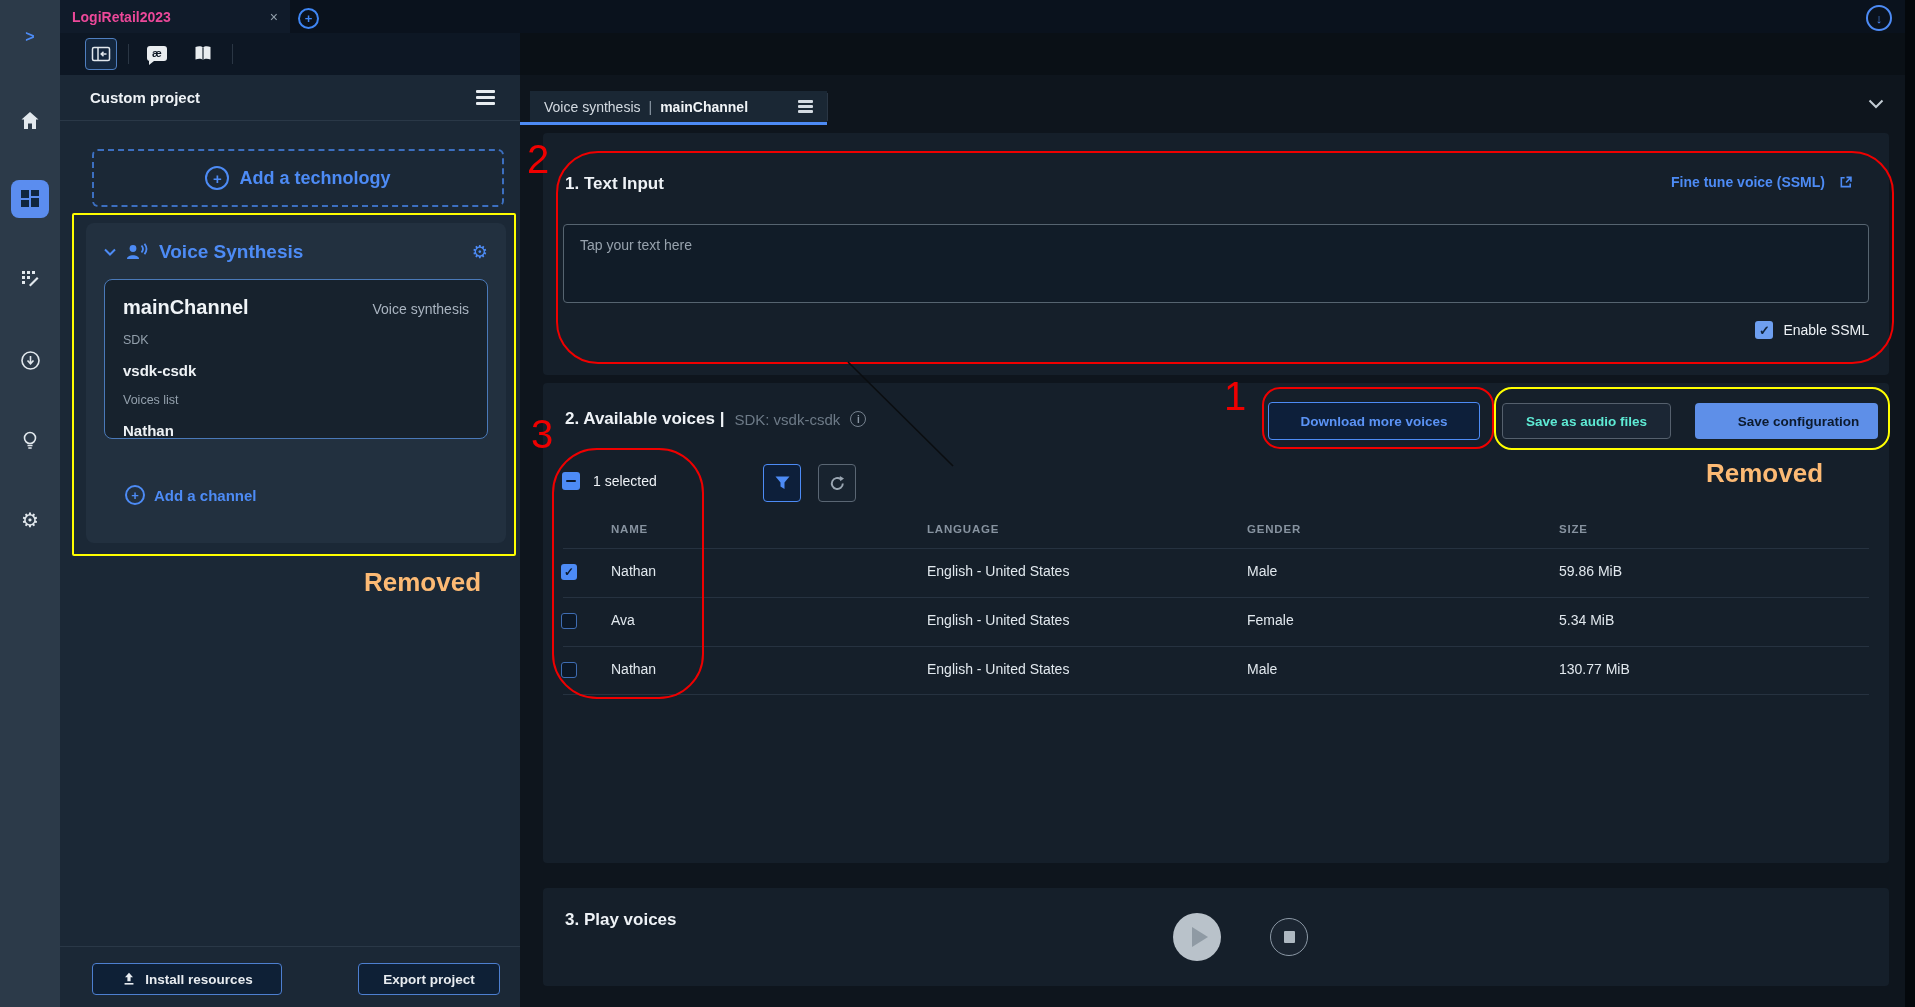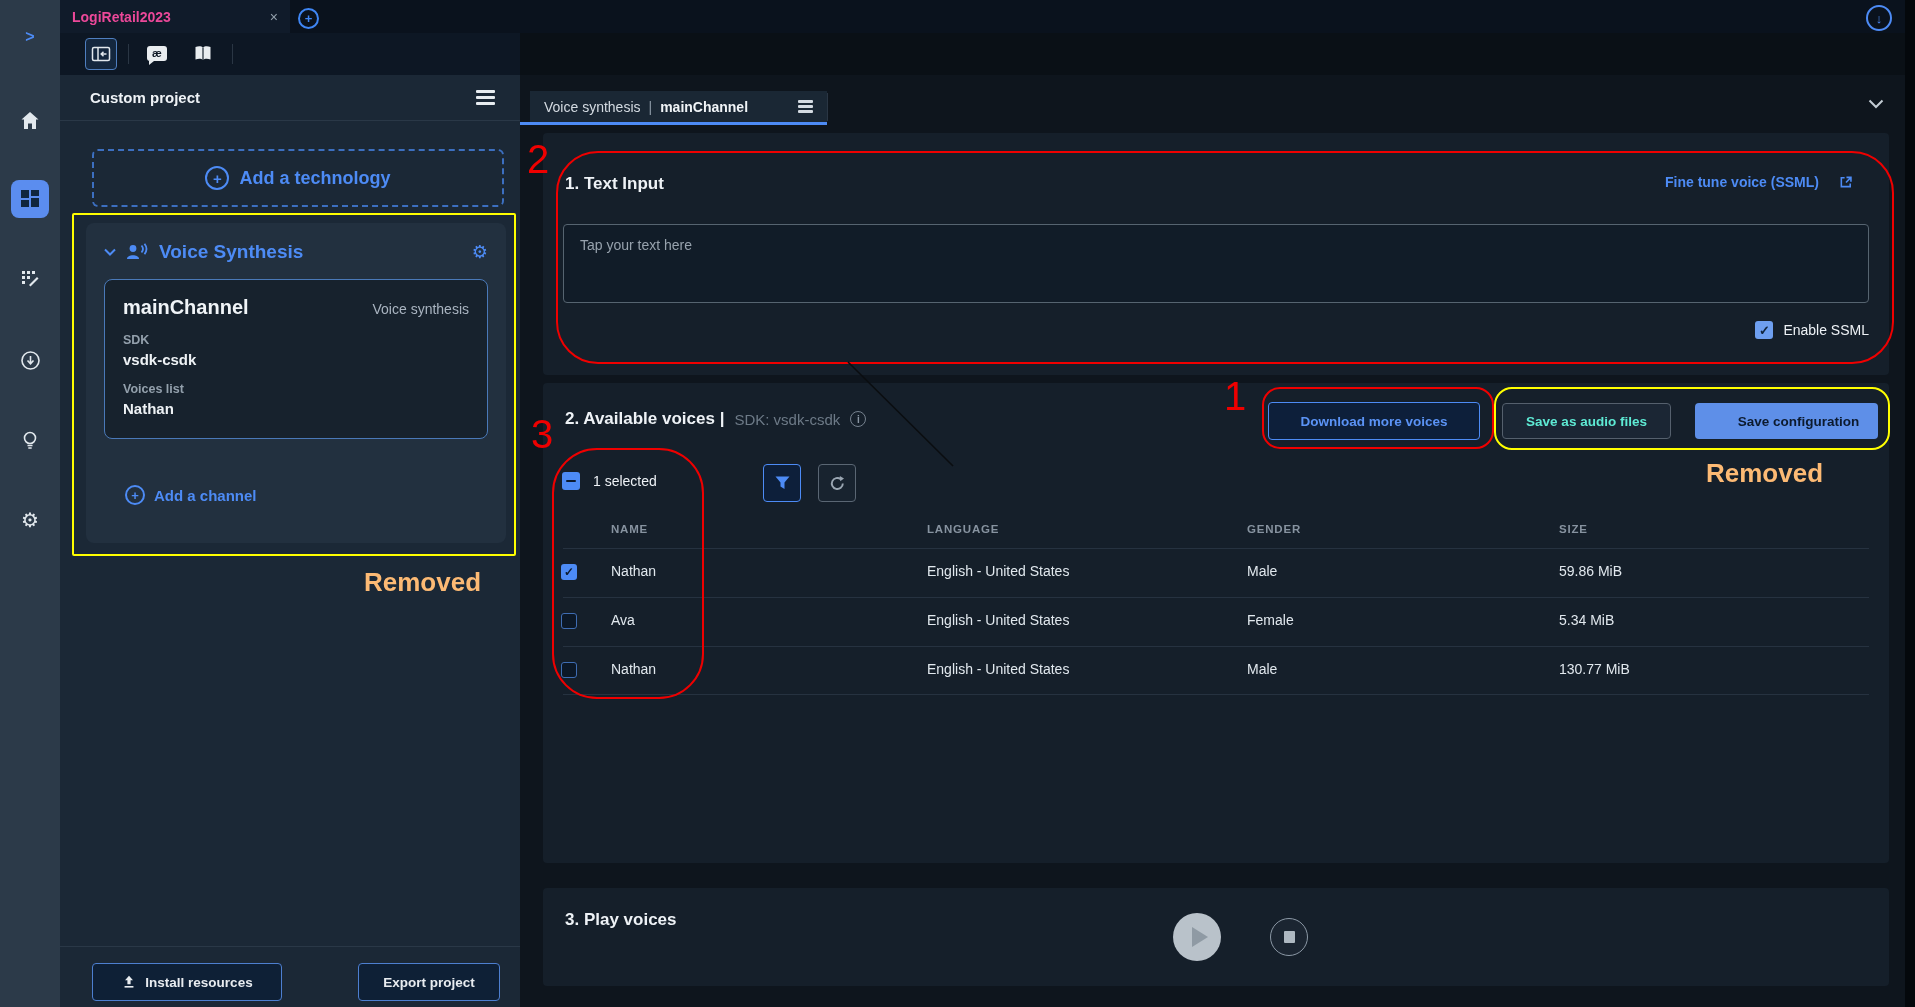--- a/index.html
+++ b/index.html
@@ -52,45 +52,45 @@
   .oplus.sm{width:16px;height:16px;font-size:13px;}
   #vs-section{position:absolute;left:26px;top:148px;width:420px;height:320px;background:#22303f;border-radius:8px;
     box-sizing:border-box;padding:18px;}
   #vs-head{display:flex;align-items:center;gap:10px;}
   #vs-head .t{color:#4d8bf5;font-weight:700;font-size:19px;}
   #vs-head .gear{margin-left:auto;color:#4d8bf5;font-size:18px;}
   #vs-card{margin-top:16px;background:#17222d;border:1px solid #4a79b8;border-radius:8px;padding:16px 18px;box-sizing:border-box;height:160px;}
   #vs-card .row1{display:flex;align-items:baseline;}
   #vs-card .name{font-weight:700;font-size:20px;color:#f0f4f7;}
   #vs-card .type{margin-left:auto;font-size:14px;color:#a9b4c0;}
-  .fld-l{margin-top:14px;font-size:12.5px;color:#93a0ac;font-weight:bold;}
-  .fld-v{margin-top:4px;font-size:15px;font-weight:700;color:#eef2f5;}
+  .fld-l{margin-top:14px;font-size:12.5px;color:#93a0ac;}
+  .fld-v{margin-top:15px;font-size:15px;font-weight:700;color:#eef2f5;}
   #add-channel{position:absolute;left:39px;top:262px;display:flex;align-items:center;gap:9px;
     color:#4d8bf5;font-weight:700;font-size:15px;cursor:pointer;}
   #lpanel-div{position:absolute;left:0;top:871px;width:100%;height:1px;background:#2a3847;}
-  .lp-btn{position:absolute;top:888px;height:38px;background:#0e2036;border:1px solid #4d7fd0;border-radius:4px;
+  .lp-btn{position:absolute;top:888px;height:32px;background:#0e2036;border:1px solid #4d7fd0;border-radius:4px;
     display:flex;align-items:center;justify-content:center;gap:8px;color:#e8ecf0;font-weight:700;font-size:13.5px;
     box-sizing:border-box;cursor:pointer;}
 
   
   #main{left:520px;top:75px;width:1395px;height:932px;background:#0e151d;}
   #mtab-bg{position:absolute;left:10px;top:16px;width:297px;height:31px;background:#1a2734;
     display:flex;align-items:center;gap:8px;padding:0 14px;box-sizing:border-box;}
   #mtab-bg .a{font-size:14px;color:#d4dbe2;}
   #mtab-bg .sep{color:#8d99a6;font-size:14px;}
   #mtab-bg .b{font-size:14px;font-weight:700;color:#f0f4f7;}
   #mtab-underline{position:absolute;left:0;top:47px;width:307px;height:3px;background:#4d8bf5;}
   .section{position:absolute;left:23px;width:1346px;background:#151f2a;border-radius:4px;}
   .sec-title{position:absolute;font-weight:700;font-size:17px;color:#eef2f6;}
   #textarea1{position:absolute;left:20px;top:91px;width:1306px;height:79px;background:#111c28;
     border:1px solid #566470;border-radius:4px;color:#dfe6ec;font-size:14px;font-family:"Liberation Sans",sans-serif;
     padding:12px 16px;box-sizing:border-box;resize:none;outline:none;}
   #textarea1::placeholder{color:#97a2ad;}
   #ssml-row{position:absolute;right:20px;top:188px;display:flex;align-items:center;gap:10px;font-size:14px;color:#eef2f6;}
-  #finetune{position:absolute;right:36px;top:41px;display:flex;align-items:center;gap:20px;color:#4d8bf5;
+  #finetune{position:absolute;right:36px;top:41px;display:flex;align-items:center;gap:14px;color:#4d8bf5;
     font-weight:700;font-size:14px;cursor:pointer;}
   .sdk-note{font-weight:400;font-size:15px;color:#6d7a87;}
   .info-c{display:inline-flex;width:16px;height:16px;border:1.5px solid #75818e;border-radius:50%;
     align-items:center;justify-content:center;color:#8a96a3;font-size:10px;font-weight:700;box-sizing:border-box;}
   .btn{position:absolute;display:flex;align-items:center;justify-content:center;border-radius:4px;
     font-weight:700;font-size:13.5px;box-sizing:border-box;cursor:pointer;}
   #btn-dl{left:725px;top:19px;width:212px;height:38px;background:#0d1f3a;border:1px solid #4d8bf5;color:#5b93f5;}
   #btn-audio{left:959px;top:20px;width:169px;height:36px;background:#1b2634;border:1px solid #55606d;color:#5eead4;cursor:default;}
   #btn-cfg{left:1152px;top:20px;width:183px;height:36px;background:#5e8fe8;color:#0c1a2e;padding-left:24px;}
   .sq-btn{position:absolute;top:81px;width:38px;height:38px;border-radius:4px;display:flex;align-items:center;

